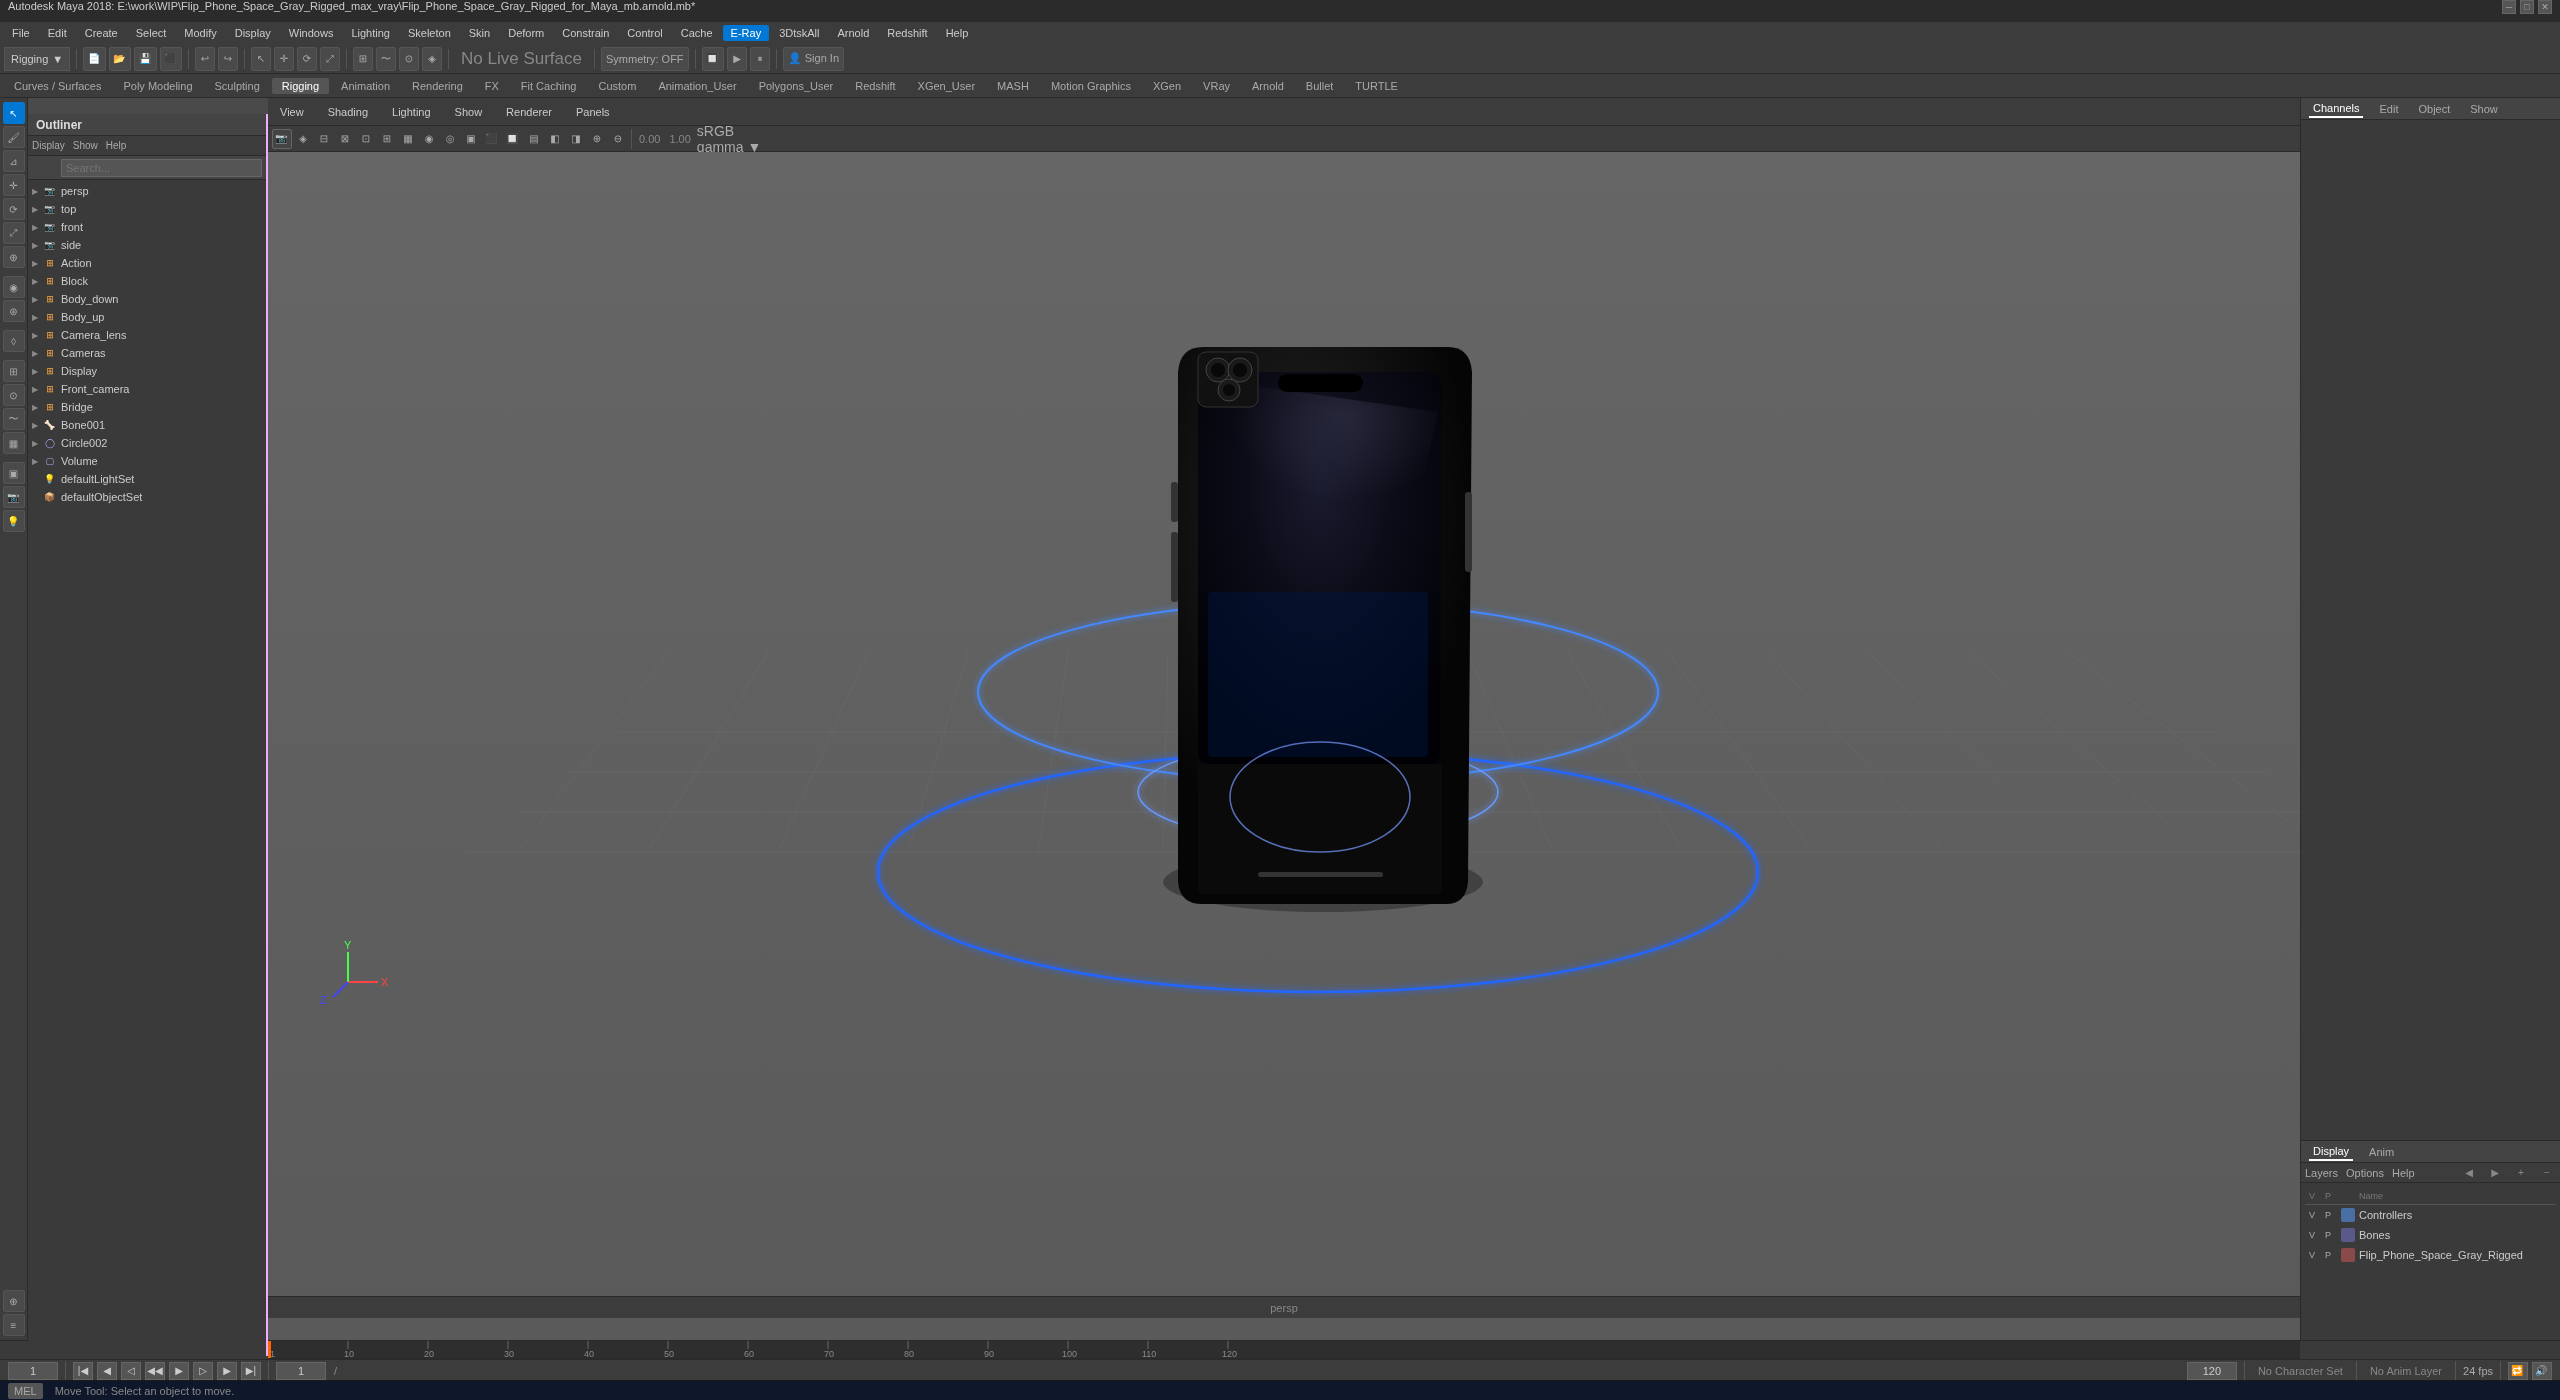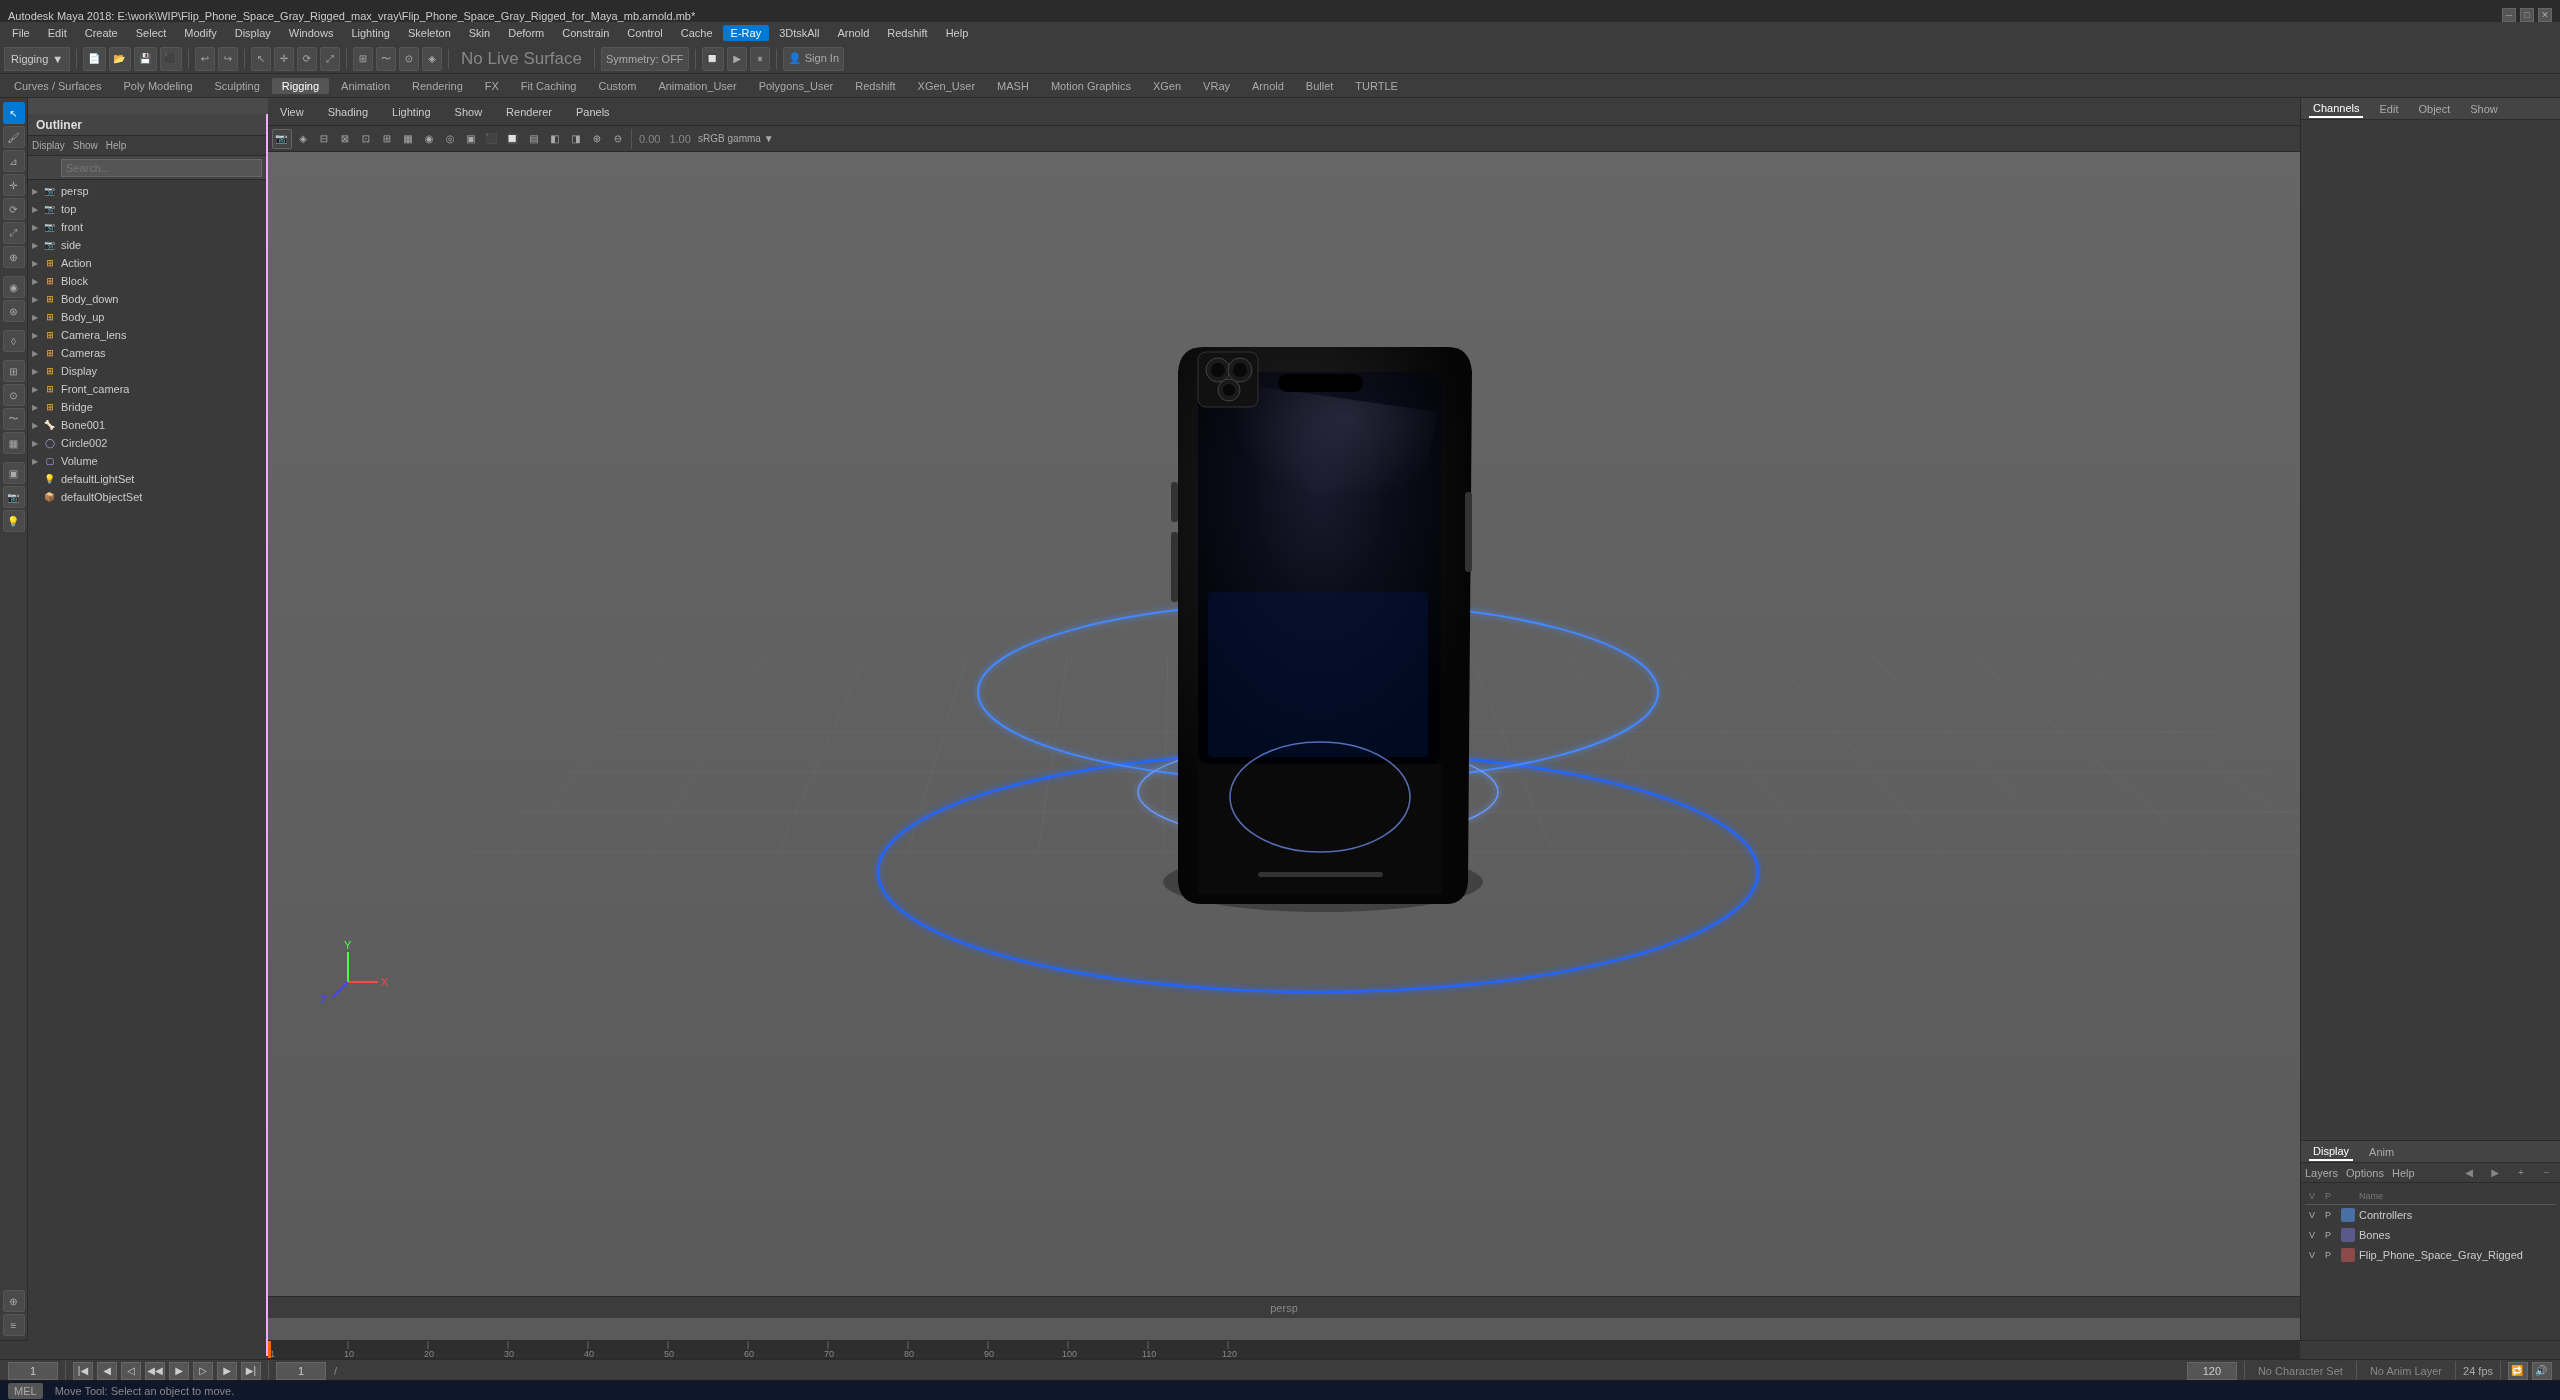--- a/index.html
+++ b/index.html
@@ -13,21 +13,21 @@
       overflow: hidden;
       user-select: none;
     }
 
     
     #title-bar {
       width: 100%;
       height: 22px;
       background: #2b2b2b;
       display: flex;
-      align-items: flex-end;
+      align-items: flex-start;
       padding: 0 8px;
       position: absolute;
       top: 0;
       left: 0;
       z-index: 100;
     }
     #title-bar .title-text {
       font-size: 11px;
       color: #cccccc;
       flex: 1;
@@ -785,21 +785,21 @@
     <div class="vp-icon-btn">⬛</div>
     <div class="vp-icon-btn">🔲</div>
     <div class="vp-icon-btn">▤</div>
     <div class="vp-icon-btn">◧</div>
     <div class="vp-icon-btn">◨</div>
     <div class="vp-icon-btn">⊕</div>
     <div class="vp-icon-btn">⊖</div>
     <div class="vp-separator"></div>
     <span style="font-size:11px; color:#888; padding: 0 4px;">0.00</span>
     <span style="font-size:11px; color:#888; padding: 0 4px;">1.00</span>
-    <div class="vp-icon-btn" style="width: 80px; font-size: 10px;">sRGB gamma ▼</div>
+    <div class="vp-icon-btn" style="width: 80px; font-size: 14px;">sRGB gamma ▼</div>
   </div>
 
   <div id="viewport-canvas">
     <svg id="main-svg" xmlns="http://www.w3.org/2000/svg">
 
       <defs>
         <linearGradient id="bgGrad" x1="0" y1="0" x2="0" y2="1">
           <stop offset="0%" stop-color="#666666"></stop>
           <stop offset="100%" stop-color="#5a5a5a"></stop>
         </linearGradient>

